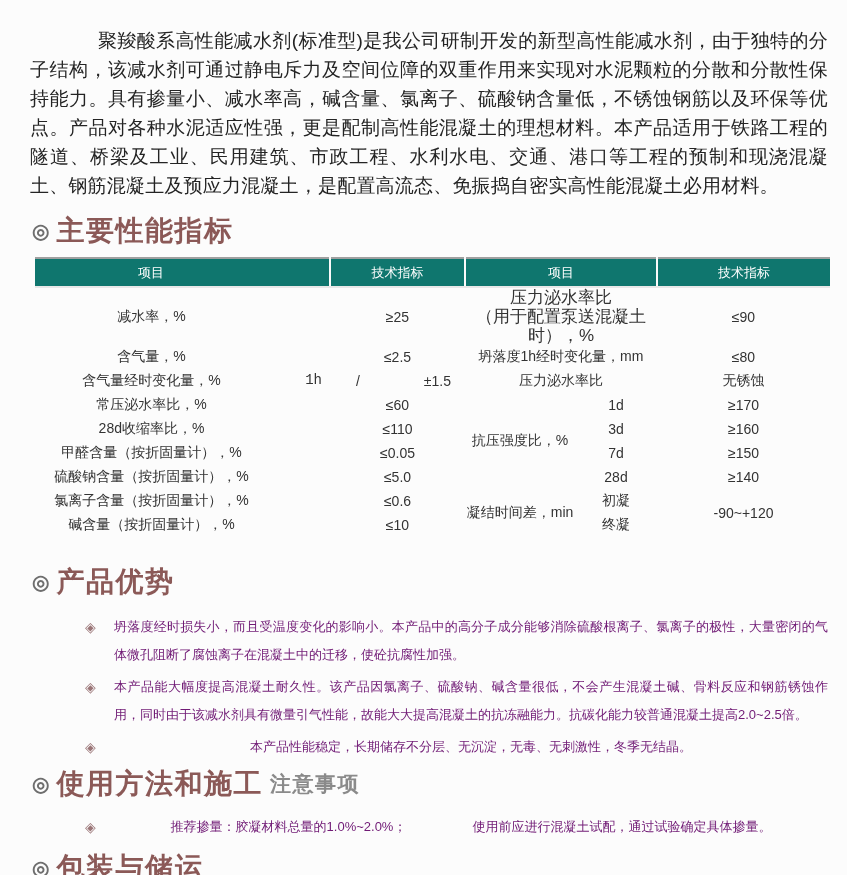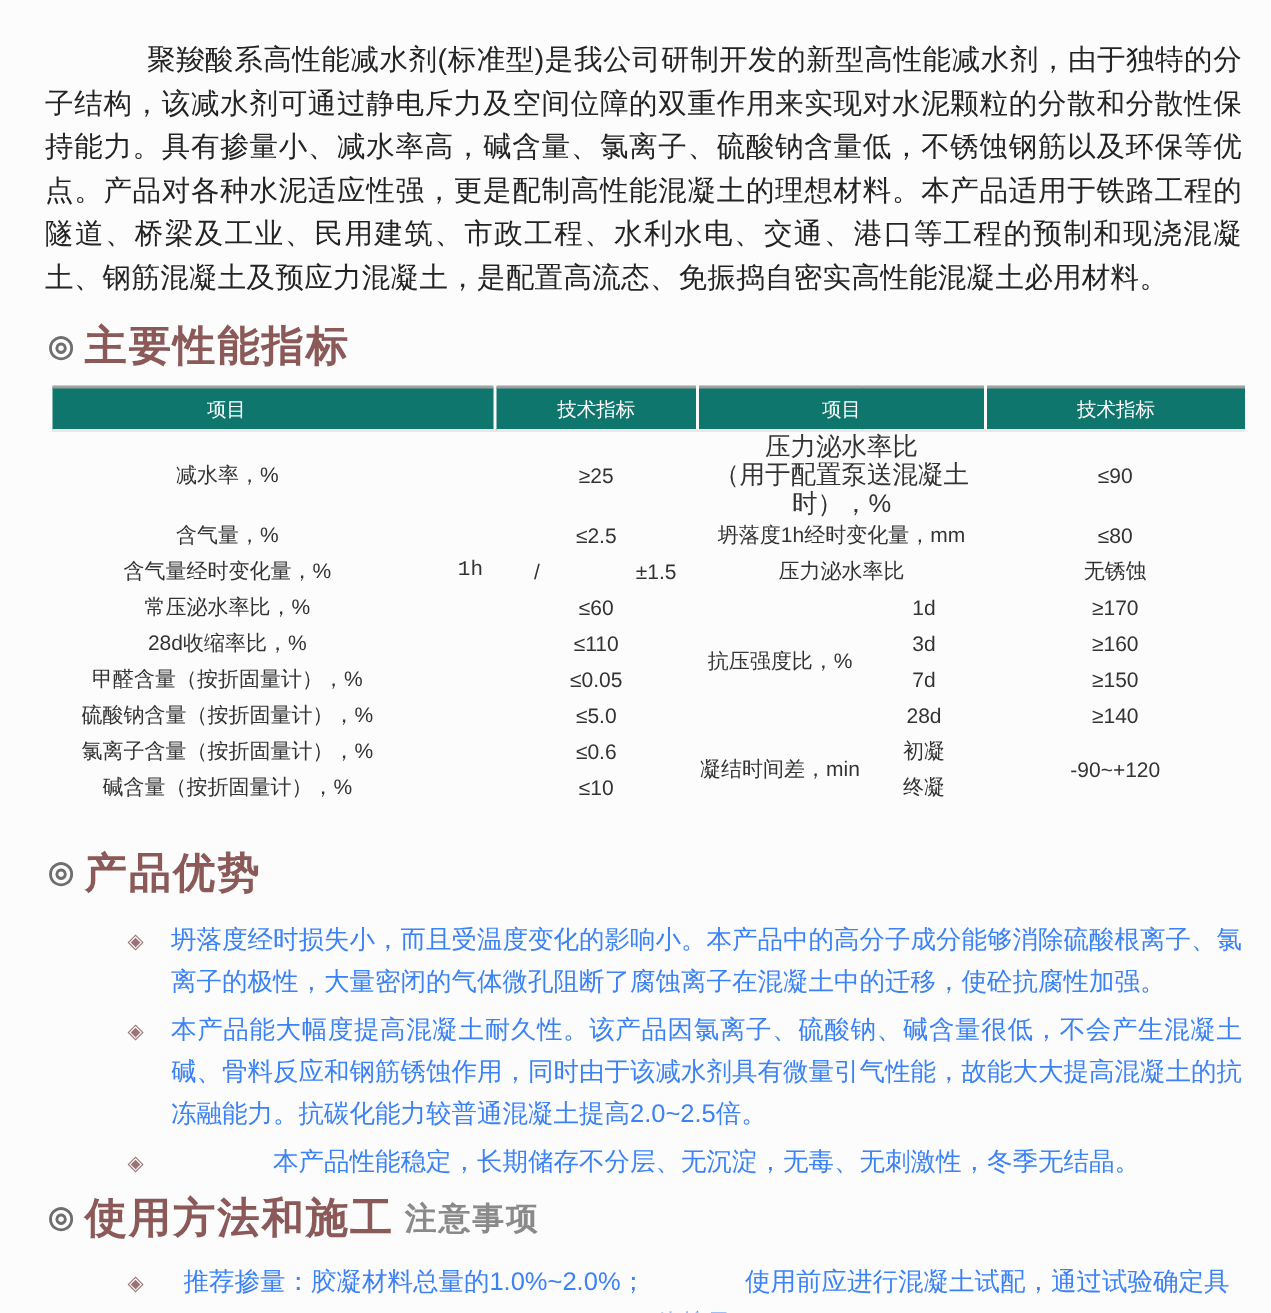--- a/index.html
+++ b/index.html
@@ -56,22 +56,22 @@
   .r3spec { display:flex; justify-content:space-between; padding:0 14px 0 26px; }
 
   
   .bullets { margin-top:12px; }
   .bullet-row { display:flex; align-items:flex-start; margin-bottom:4px; }
   .bullet-icon {
     flex:none; width:16px; margin-left:55px; margin-right:13px;
     color:#9a7577; font-size:14px; line-height:28px;
   }
   .bullet-text {
-    width:714px; font-size:17px; line-height:28px;
-    text-align:justify; color:#3b82f6;
+    width:714px; font-size:13px; line-height:28px;
+    text-align:justify; color:#701a75;
   }
   .single .bullet-text { text-align:center; }
   .gap-span { margin-left:66px; }
   .usage-row { margin-top:10px; }
 </style>
 </head>
 <body>
 
 <div class="page">
 

